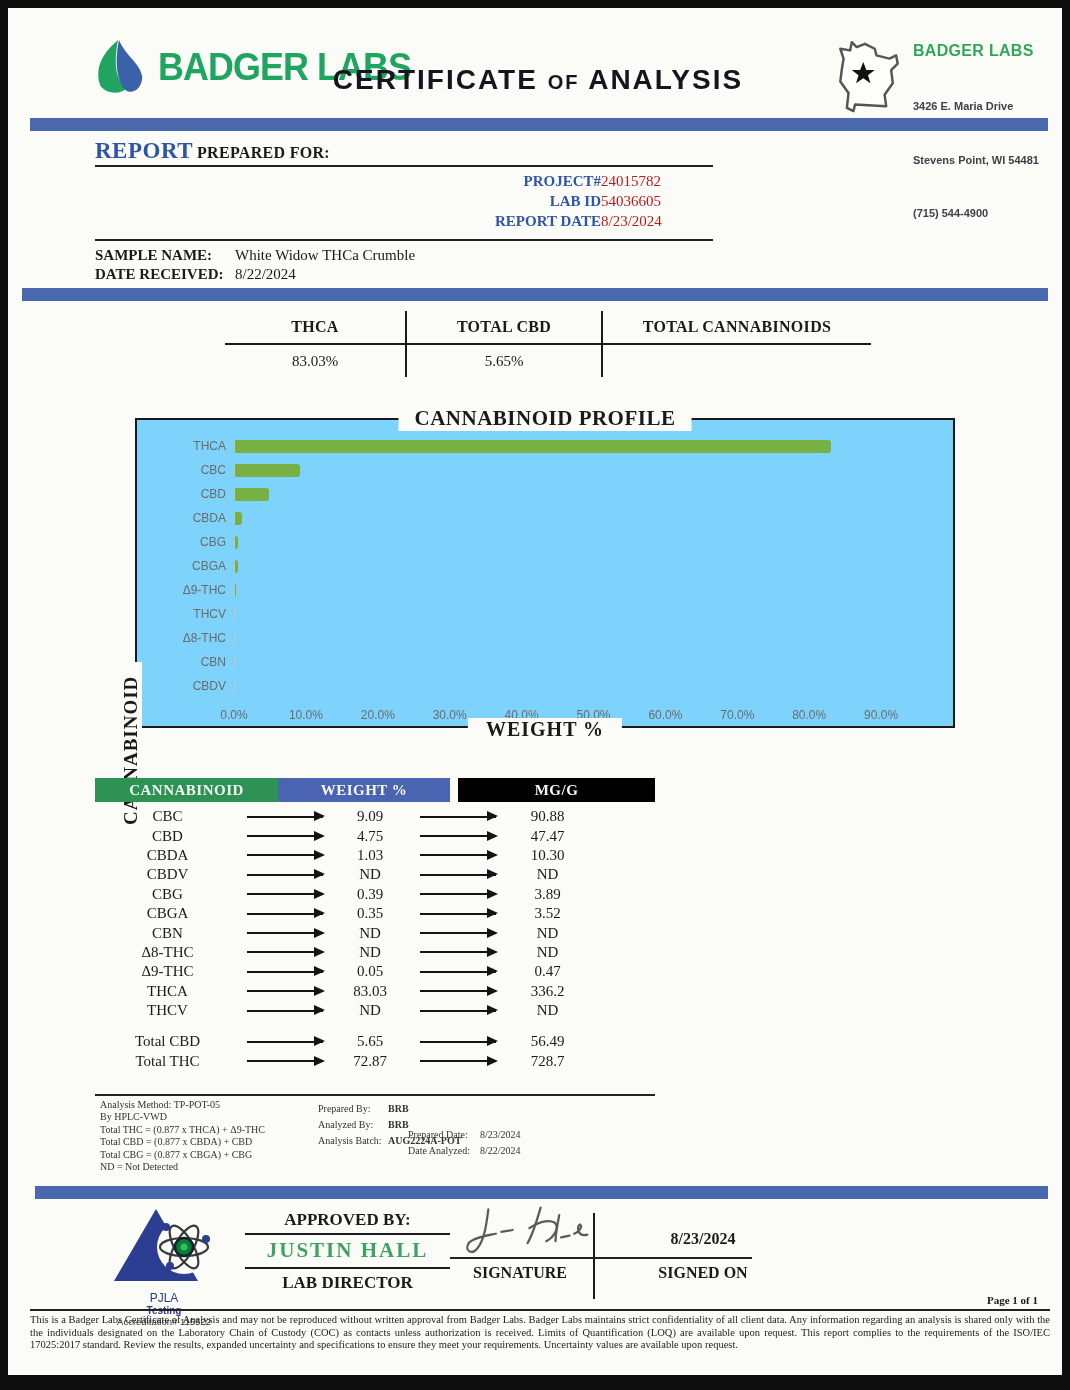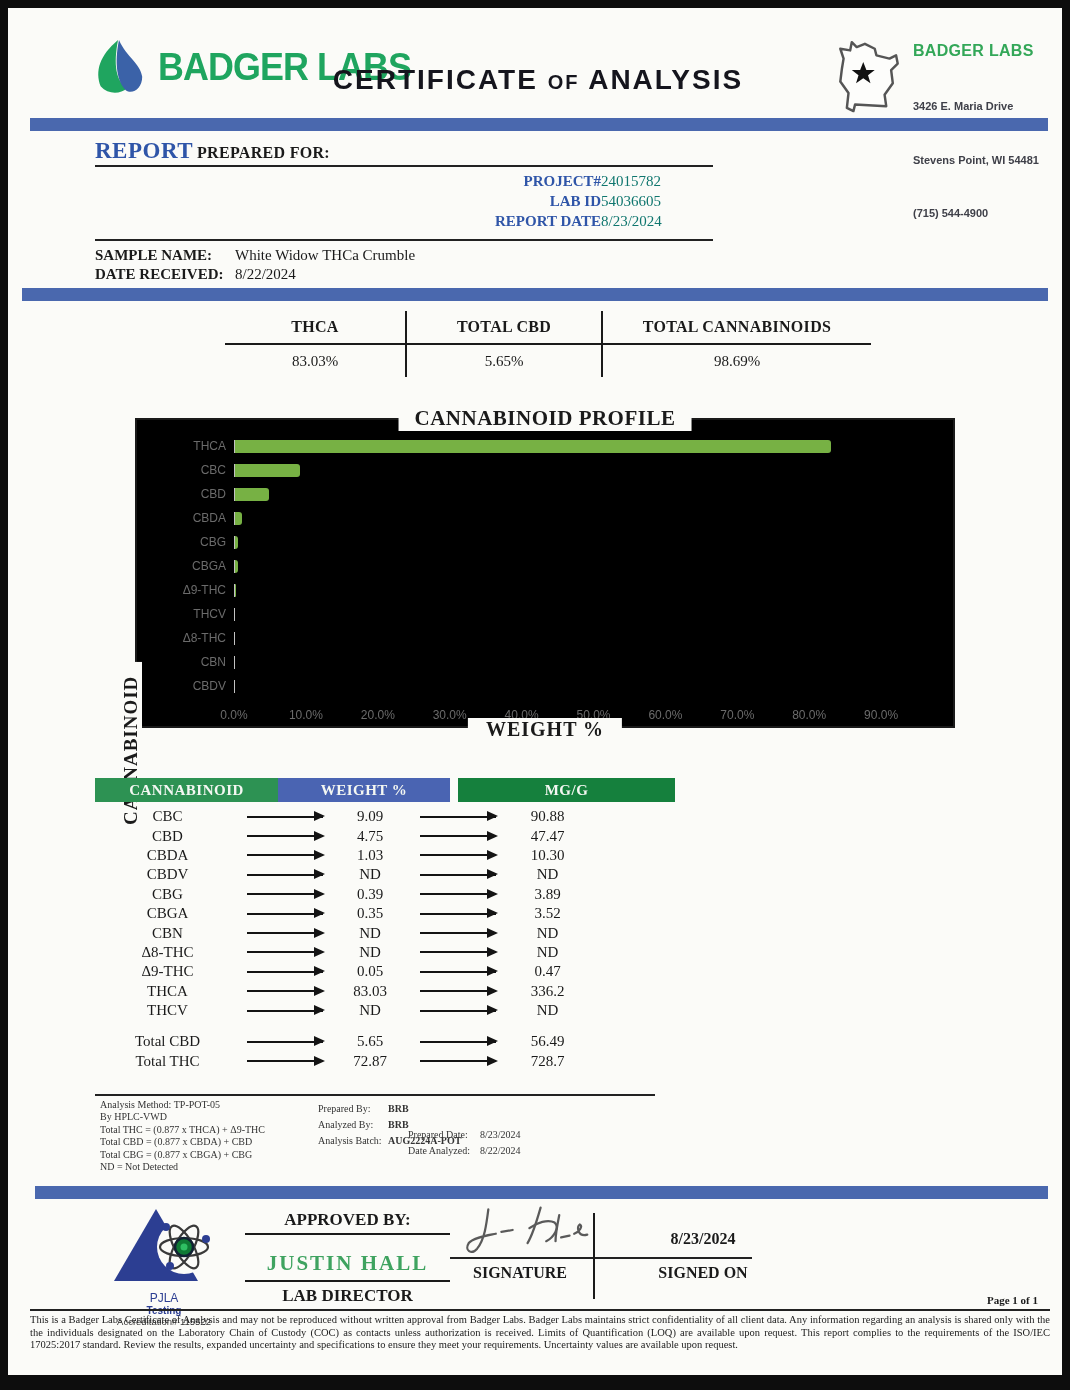--- a/index.html
+++ b/index.html
@@ -23,53 +23,53 @@
   
   .report-line{position:absolute;left:87px;top:130px;}
   .report-word{color:#2f55a8;font-weight:bold;font-size:23px;letter-spacing:.5px;}
   .prepared-word{font-weight:bold;font-size:16px;letter-spacing:.3px;}
   .rule{position:absolute;background:#222;}
   .rule-report{left:87px;top:157px;width:618px;height:2px;}
   .rule-sample{left:87px;top:231px;width:618px;height:2px;}
   .report-fields{position:absolute;left:380px;top:163px;width:325px;}
   .rf-row{display:grid;grid-template-columns:1fr 112px;line-height:20px;}
   .rf-label{text-align:right;font-weight:bold;font-size:15px;color:#2f55a8;}
-  .rf-value{font-size:15px;color:#0f766e;}
+  .rf-value{font-size:15px;color:#b91c1c;}
   .sample-block{position:absolute;left:87px;top:238px;}
   .sample-row{display:flex;line-height:19px;}
   .sample-label{width:140px;font-weight:bold;font-size:15px;}
   .sample-value{font-size:15px;}
 
   
   .summary{position:absolute;left:217px;top:303px;display:grid;grid-template-columns:180px 196px 270px;}
   .sum-col{display:flex;flex-direction:column;}
   .sum-col + .sum-col{border-left:2px solid #1a1a1a;}
   .sum-label{height:32px;display:flex;align-items:center;justify-content:center;font-weight:bold;font-size:16px;letter-spacing:.3px;border-bottom:2px solid #1a1a1a;}
   .sum-value{height:32px;display:flex;align-items:center;justify-content:center;font-size:15px;}
 
   
-  .chart-box{position:absolute;left:127px;top:410px;width:816px;height:306px;border:2px solid #1a1a1a;background:#000000;}
+  .chart-box{position:absolute;left:127px;top:410px;width:816px;height:306px;border:2px solid #1a1a1a;background:#7dd3fc;}
   .chart-title{position:absolute;top:-14px;left:50%;transform:translateX(-50%);background:#fbfbf8;padding:0 16px;font-weight:bold;font-size:21px;letter-spacing:.5px;white-space:nowrap;}
   .chart-ylabel{position:absolute;left:-17px;top:50%;transform:translateY(-50%);background:#fbfbf8;padding:14px 0;writing-mode:vertical-rl;text-orientation:mixed;rotate:180deg;font-weight:bold;font-size:19px;letter-spacing:1px;}
   .chart-xlabel{position:absolute;bottom:-15px;left:50%;transform:translateX(-50%);background:#fbfbf8;padding:0 18px;font-weight:bold;font-size:20px;letter-spacing:1px;white-space:nowrap;}
   .chart-rows{position:absolute;left:0;top:14px;width:100%;}
   .crow{display:flex;align-items:center;height:24px;}
   .clabel{width:89px;flex:none;text-align:right;padding-right:8px;font-family:"Liberation Sans",sans-serif;font-size:12px;color:#6b6b6b;}
   .ctrack{flex:1;height:13px;position:relative;border-left:1px solid #c2c2c2;}
   .cbar{position:absolute;left:0;top:0;height:100%;border-radius:0 3px 3px 0;}
   .chart-xticks{position:absolute;left:97px;right:0;top:288px;height:16px;}
   .tick{position:absolute;transform:translateX(-50%);font-family:"Liberation Sans",sans-serif;font-size:12px;color:#6b6b6b;white-space:nowrap;}
 
   
   .rt-header{position:absolute;left:87px;top:770px;display:flex;height:24px;font-weight:bold;font-size:15px;letter-spacing:.5px;color:#f4f7f2;}
   .rt-h{display:flex;align-items:center;justify-content:center;}
   .rt-h1{width:183px;background:#2d9253;}
   .rt-h2{width:172px;background:#4a64b2;}
   .rt-gap{width:8px;}
-  .rt-h3{width:217px;background:#15803d;}
+  .rt-h3{width:197px;background:#000000;}
   .rt-rows{position:absolute;left:87px;top:799px;}
   .rt-totals{position:absolute;left:87px;top:1024px;}
   .trow{display:grid;grid-template-columns:145px 90px 80px 95px 85px;align-items:center;height:19.4px;font-size:15px;}
   .tcell{text-align:center;}
   .tname{font-size:15px;}
   .tarrow{display:flex;align-items:center;justify-content:center;}
   .ashaft{width:76px;height:2px;background:#141414;position:relative;}
   .ashaft::after{content:"";position:absolute;right:-2px;top:-4.5px;width:0;height:0;border-left:11px solid #141414;border-top:5px solid transparent;border-bottom:5px solid transparent;}
 
   
@@ -83,21 +83,21 @@
   .nr-row{display:flex;line-height:16px;}
   .nr-label{width:72px;}
 
   
   .pjla{position:absolute;left:86px;top:1193px;width:140px;text-align:center;font-family:"Liberation Sans",sans-serif;}
   .pjla-name{font-weight:normal;font-size:12px;color:#2c3e92;line-height:14px;}
   .pjla-testing{font-weight:bold;font-size:10px;color:#2c3e92;line-height:11px;}
   .pjla-accred{font-size:9.5px;color:#333;line-height:11px;}
   .approved{position:absolute;left:237px;top:1202px;width:205px;text-align:center;}
   .approved-label{font-weight:bold;font-size:17px;border-bottom:2px solid #1a1a1a;padding-bottom:3px;}
-  .approver-name{font-weight:bold;font-size:21px;letter-spacing:2px;color:#3fa360;border-bottom:2px solid #1a1a1a;padding:16px 0 4px;}
+  .approver-name{font-weight:bold;font-size:21px;letter-spacing:2px;color:#3fa360;border-bottom:2px solid #1a1a1a;padding:3px 0 4px;}
   .approver-title{font-weight:bold;font-size:17px;padding-top:4px;}
   .sig-img{position:absolute;left:452px;top:1194px;}
   .sig-rule{left:442px;top:1249px;width:302px;height:2px;}
   .sig-vline{position:absolute;left:585px;top:1205px;width:2px;height:86px;background:#1a1a1a;}
   .sig-label{position:absolute;left:442px;top:1256px;width:140px;text-align:center;font-weight:bold;font-size:16px;}
   .signed-date{position:absolute;left:600px;top:1222px;width:190px;text-align:center;font-weight:bold;font-size:16px;}
   .signed-label{position:absolute;left:600px;top:1256px;width:190px;text-align:center;font-weight:bold;font-size:16px;}
   .page-label{position:absolute;left:930px;top:1286px;width:100px;text-align:right;font-size:11px;font-weight:bold;}
 
   
@@ -181,21 +181,20 @@
     <div class="sum-value">83.03%</div>
   </div>
 
   <div class="sum-col">
     <div class="sum-label">TOTAL CBD</div>
     <div class="sum-value">5.65%</div>
   </div>
 
   <div class="sum-col">
     <div class="sum-label">TOTAL CANNABINOIDS</div>
-    <div class="sum-value">98.69%</div>
   </div>
 </div>
 
   <div class="chart-box">
     <div class="chart-title">CANNABINOID PROFILE</div>
     <div class="chart-ylabel">CANNABINOID</div>
     <div class="chart-rows">
   <div class="crow">
     <span class="clabel">THCA</span>
     <div class="ctrack">

